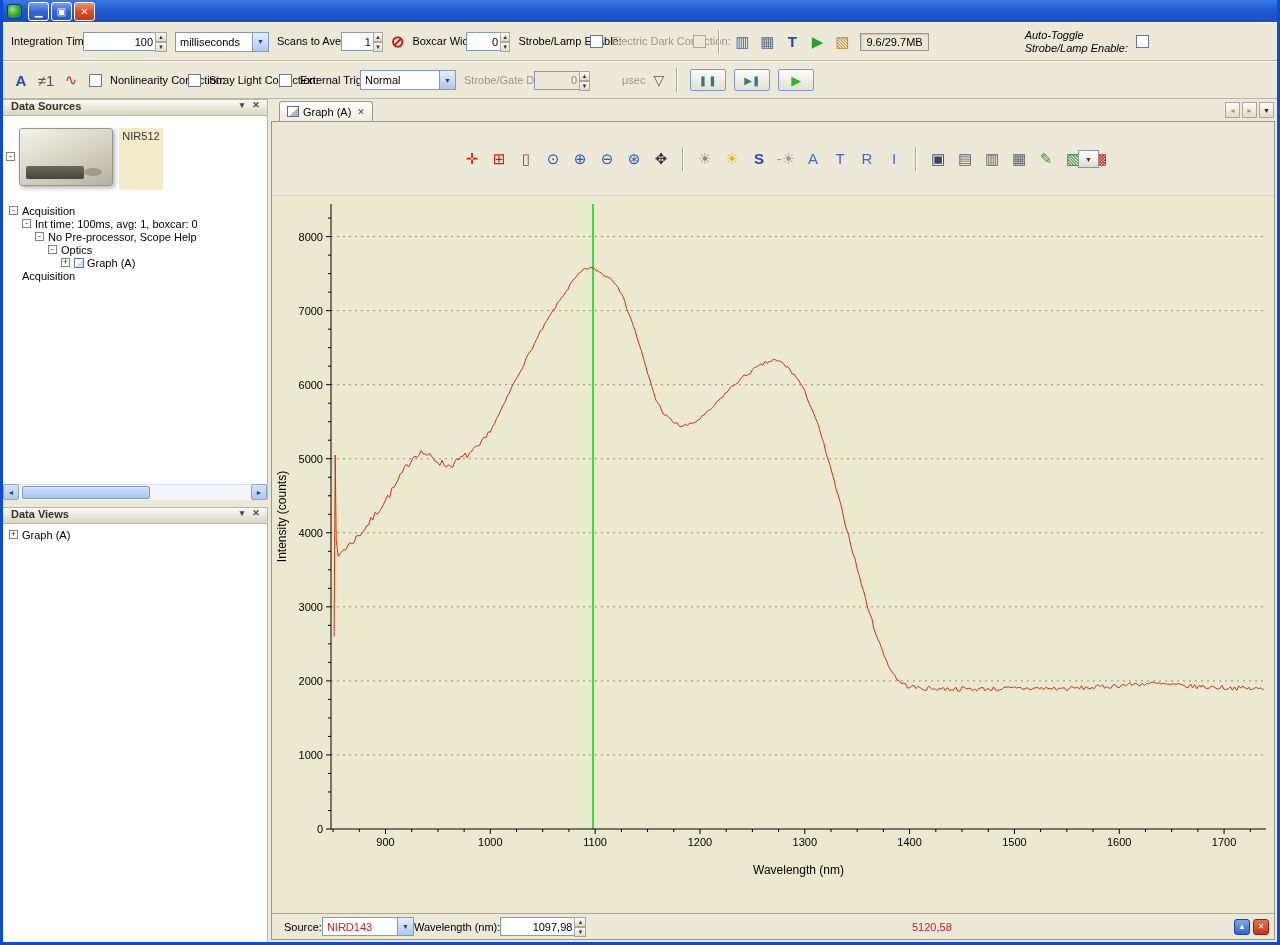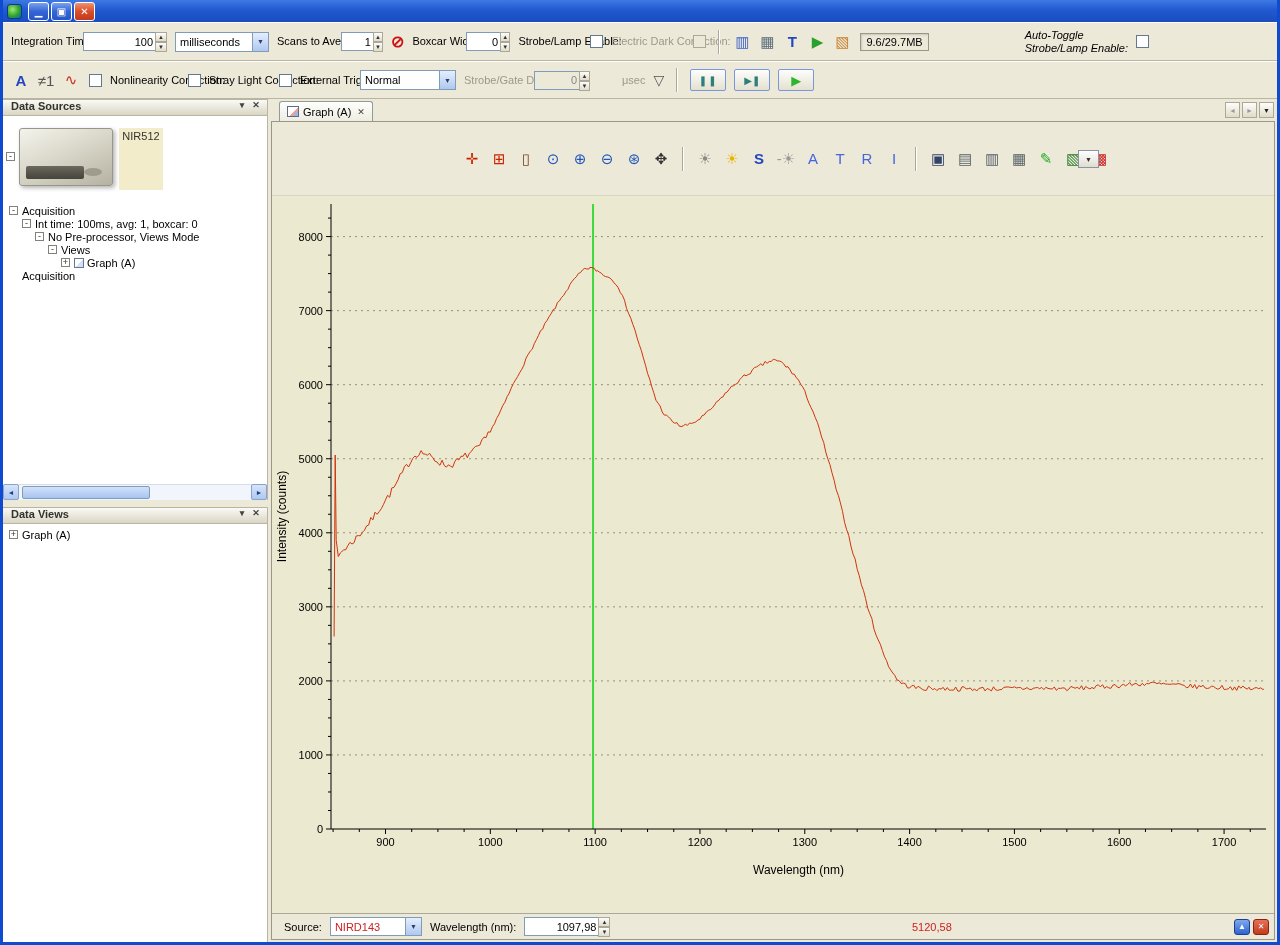--- a/index.html
+++ b/index.html
@@ -118,21 +118,21 @@
   .graph-frame{flex:1;margin:0 2px 2px 0;border:1px solid #99968A;display:flex;flex-direction:column;min-height:0;}
   .graph-toolbar{height:74px;flex:0 0 74px;background:#ECE9D8;border-bottom:1px solid #D8D5C2;
     display:flex;align-items:center;gap:7px;padding-left:190px;position:relative;}
   .graph-toolbar .gicon{font-size:15px;}
   .gt-dd{position:absolute;right:175px;top:28px;width:21px;height:18px;display:flex;align-items:center;
     justify-content:center;font-size:7px;color:#333;border:1px solid #8A94A8;
     background:linear-gradient(#FFFFFF,#DFDDD0);cursor:default;}
   .chart-area{flex:1;background:#EBE9CF;min-height:0;}
   .chart-area svg{display:block;}
   .graph-status{height:26px;flex:0 0 26px;background:#ECE9D8;border-top:1px solid #ACA899;
-    display:flex;align-items:center;gap:8px;padding:0 8px 0 12px;position:relative;}
+    display:flex;align-items:center;padding:0 8px 0 12px;position:relative;}
   .src-combo{width:92px;height:19px;}
   .src-combo .combo-text{color:#CC2222;}
   .wl-spin{width:86px;}
   .intensity-readout{position:absolute;left:640px;color:#CC2222;}
   .st-btn{width:16px;height:16px;display:inline-flex;align-items:center;justify-content:center;
     border-radius:3px;color:#fff;font-size:8px;cursor:default;}
   .st-btn.blue{background:linear-gradient(#7FA8EC,#2F64D0);border:1px solid #1B3F91;}
   .st-btn.red{background:linear-gradient(#E8705A,#C13A1B);border:1px solid #8c2110;}
   .st-right{position:absolute;right:5px;display:flex;gap:3px;}
 </style>
@@ -255,25 +255,25 @@
             <div class="tree-row" style="padding-left: 6px;">
               <span class="exp">-</span>
               <span class="tlabel">Acquisition</span>
             </div>
             <div class="tree-row" style="padding-left: 19px;">
               <span class="exp">-</span>
               <span class="tlabel">Int time: 100ms, avg: 1, boxcar: 0</span>
             </div>
             <div class="tree-row" style="padding-left: 32px;">
               <span class="exp">-</span>
-              <span class="tlabel">No Pre-processor, Views Mode</span>
+              <span class="tlabel">No Pre-processor, Scope Help</span>
             </div>
             <div class="tree-row" style="padding-left: 45px;">
               <span class="exp">-</span>
-              <span class="tlabel">Views</span>
+              <span class="tlabel">Optics</span>
             </div>
             <div class="tree-row" style="padding-left: 58px;">
               <span class="exp">+</span>
               <span class="mgi"></span>
               <span class="tlabel">Graph (A)</span>
             </div>
             <div class="tree-row" style="padding-left: 6px;">
               <span class="expsp"></span>
               <span class="tlabel">Acquisition</span>
             </div>

